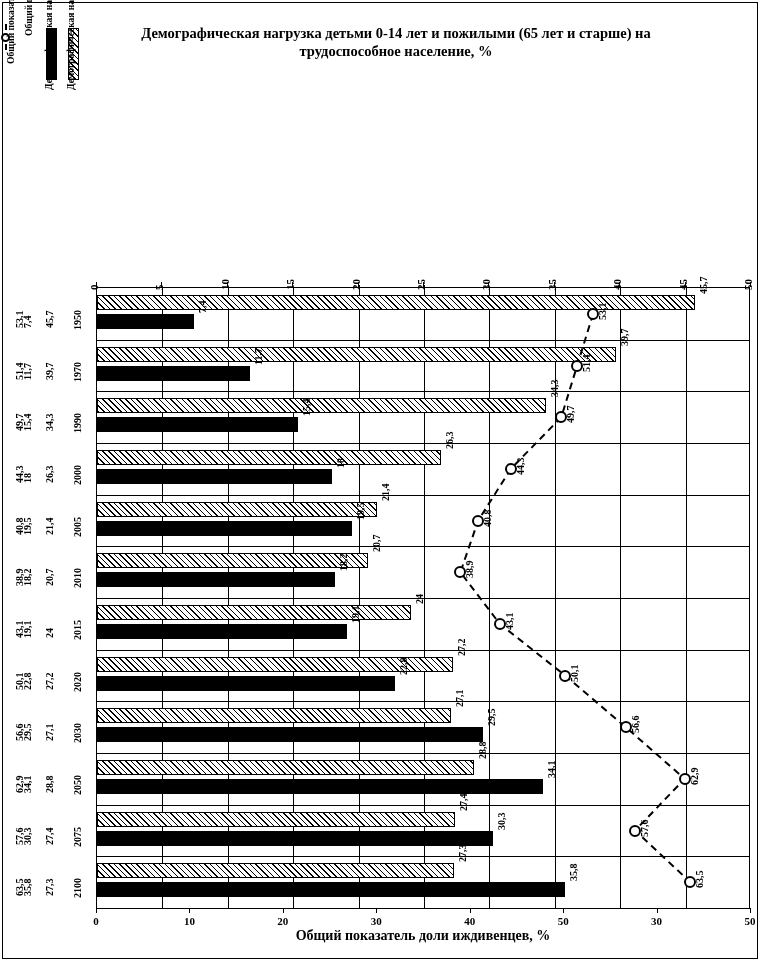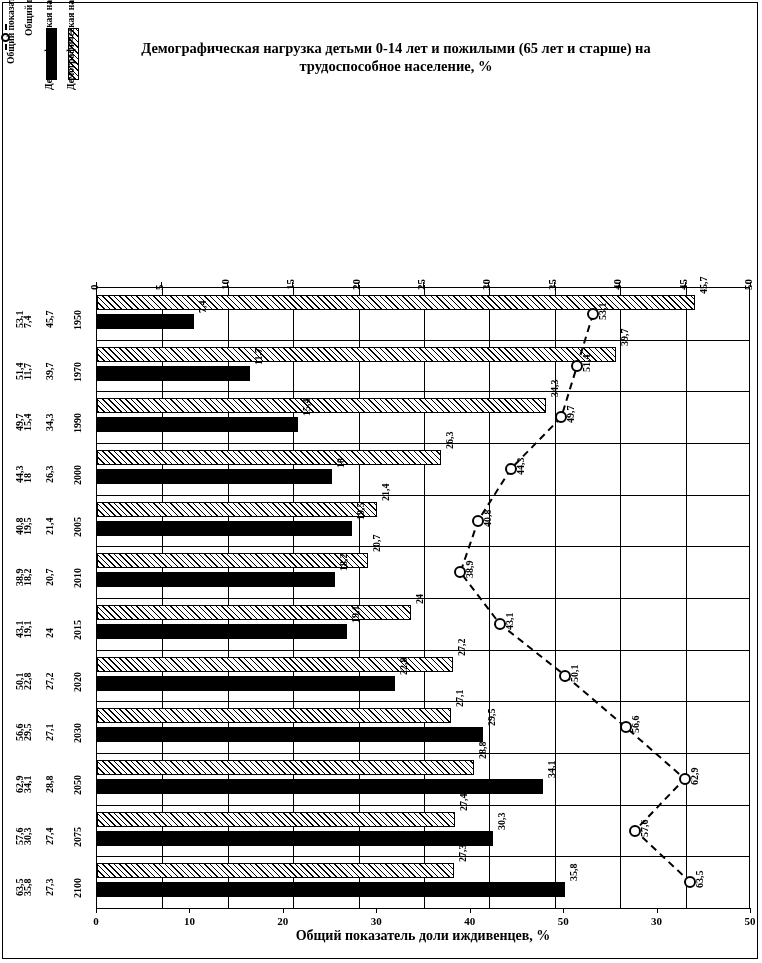--- a/index.html
+++ b/index.html
@@ -1,20 +1,20 @@
 <!DOCTYPE html>
 <html><head>
 <meta charset="utf-8">
 <style>
   html,body{margin:0;padding:0;background:#fff;}
   body{width:762px;height:963px;font-family:"Liberation Serif",serif;color:#000;position:relative;overflow:hidden;}
   .frame{position:absolute;left:2px;top:2px;width:756px;height:957px;border:1px solid #000;box-sizing:border-box;}
 
   
-  .title{position:absolute;left:96px;top:39px;width:600px;text-align:center;font-size:14.5px;font-weight:bold;line-height:1.25;}
+  .title{position:absolute;left:96px;top:24px;width:600px;text-align:center;font-size:14.5px;font-weight:bold;line-height:1.25;}
 
   
   .legend{position:absolute;left:8px;top:28px;width:84px;height:250px;}
   .legend-row{position:absolute;}
   .lg-swatch{position:absolute;width:11px;height:52px;border:1px solid #000;box-sizing:border-box;}
   .lg-hatch{background:
      repeating-linear-gradient(45deg,#000 0 1px,#fff 1px 4px);}
   .lg-solid{background:#000;}
   .lg-label{position:absolute;white-space:nowrap;font-size:9.5px;font-weight:bold;
       transform:rotate(-90deg);transform-origin:left top;}

